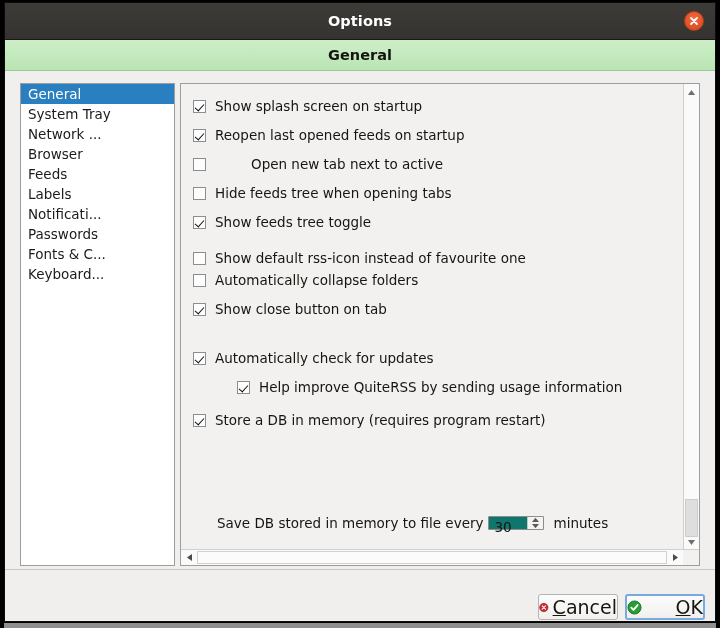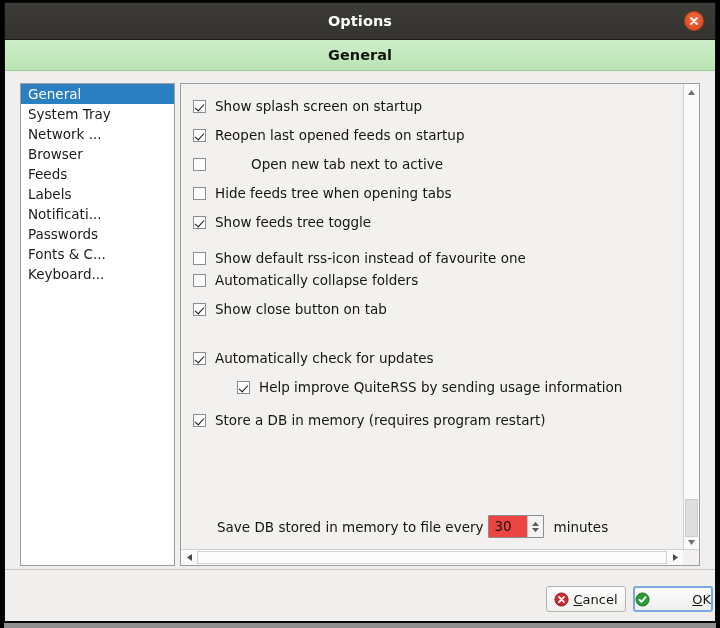--- a/index.html
+++ b/index.html
@@ -188,23 +188,23 @@
     align-items: center;
     white-space: nowrap;
   }
   .spin-label {
     font-size: 13.5px;
     color: #16150f;
     margin-right: 4px;
   }
   .spinbox {
     width: 56px;
-    height: 23px;
+    height: 14px;
     border: 1px solid #8d8d8d;
-    background: #ef4444;
+    background: #0f766e;
     box-sizing: border-box;
     display: flex;
     align-items: stretch;
     border-radius: 1px;
   }
   .spin-value {
     flex: 1 1 auto;
     line-height: 21px;
     padding-left: 6px;
     font-size: 13.5px;
@@ -303,33 +303,32 @@
   .footer {
     position: absolute;
     left: 0; top: 566px;
     width: 710px;
     height: 52px;
     background: #f0efee;
     border-top: 1px solid #c8c7c6;
   }
   .btn {
     position: absolute;
-    top: 16px;
+    top: 24px;
     height: 26px;
     border: 1px solid #b4b3b2;
     border-radius: 3px;
     background: linear-gradient(to bottom, #fcfcfc 0%, #f1f0ef 100%);
     display: flex;
     align-items: center;
     justify-content: center;
-    font-size: 13px;
+    font-size: 19px;
     color: #16150f;
     cursor: pointer;
     box-sizing: border-box;
-    margin-left: 8px;
   }
   .btn .blabel { margin-left: 4px; }
   .btn .blabel u { text-decoration: underline; }
   .btn-cancel { left: 533px; width: 80px; }
   .btn-ok {
     left: 620px;
     width: 80px;
     border: 2px solid #79aadb;
     border-radius: 3px;
     justify-content: space-between;

